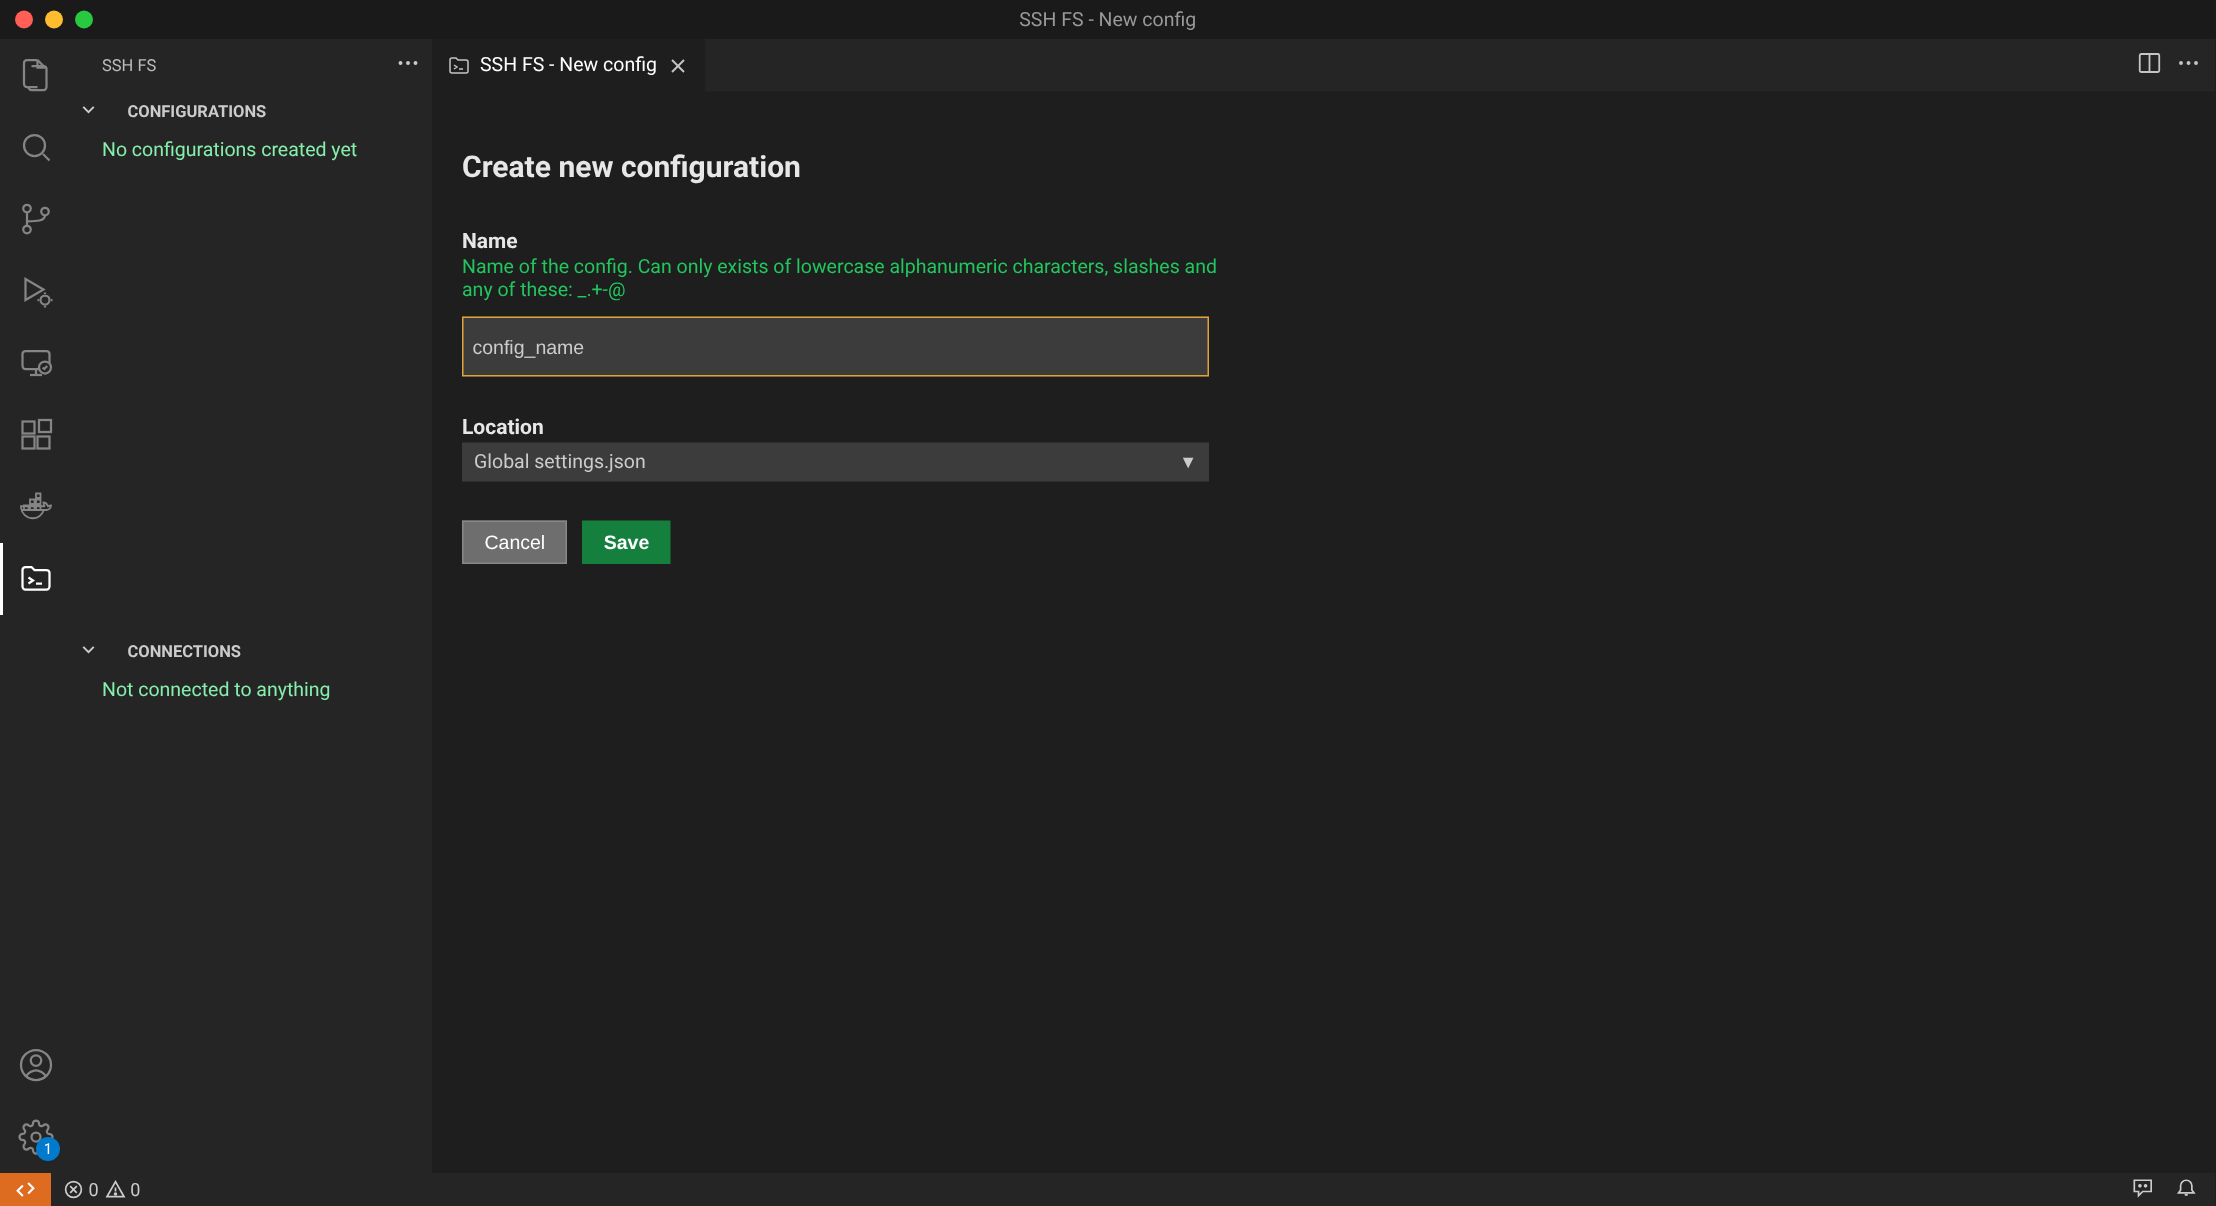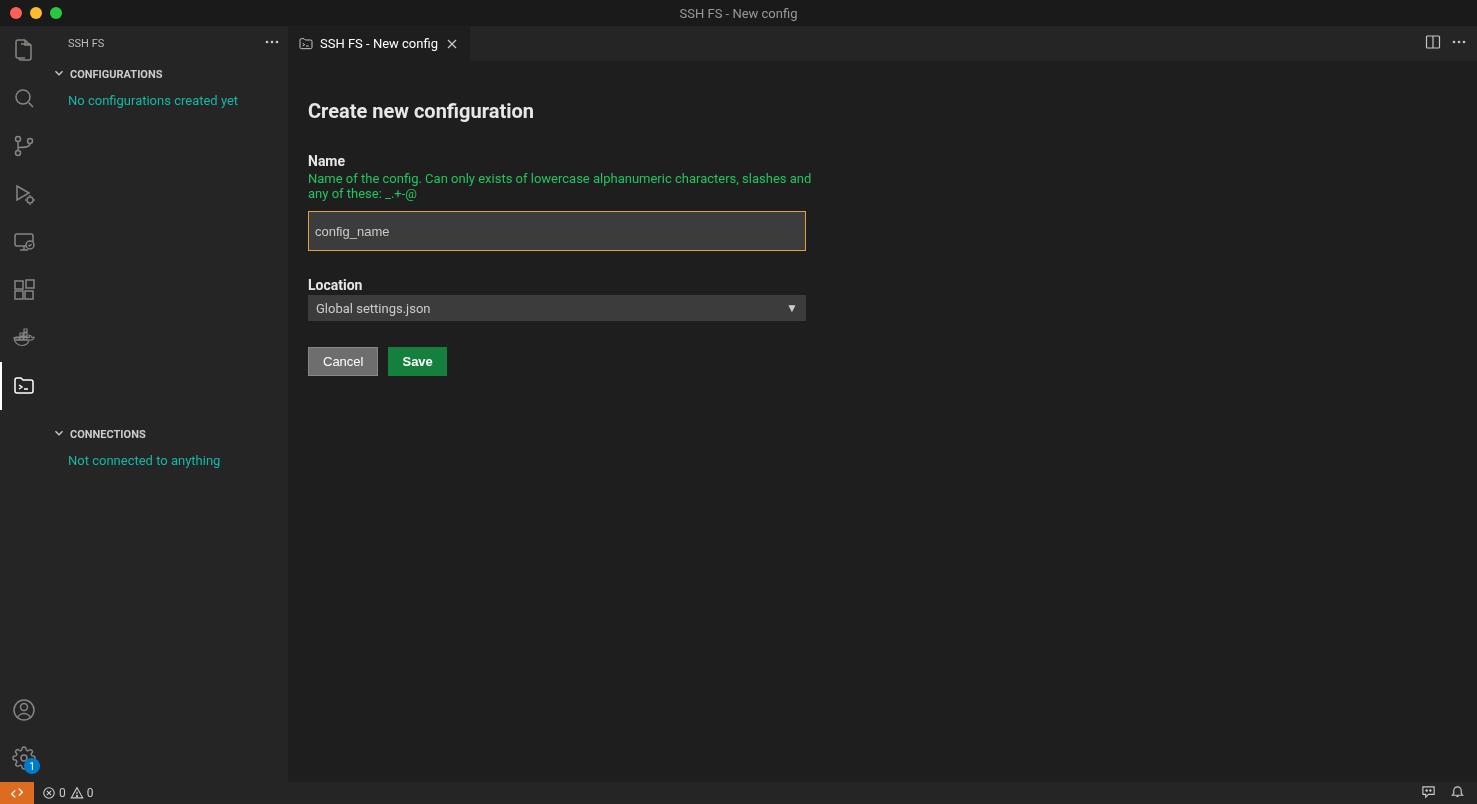--- a/index.html
+++ b/index.html
@@ -114,35 +114,35 @@
     justify-content: space-between;
     padding: 0 8px 0 20px;
     color: #bbbbbb;
     font-size: 11px;
     text-align: right;
   }
   .more-dots { color:#cccccc; font-size:14px; letter-spacing:1px; }
   .section-header {
     display: flex;
     align-items: center;
-    gap: 4px;
+    gap: 19px;
     padding: 2px 4px;
     font-size: 11px;
     font-weight: 700;
     color: #cccccc;
     height: 22px;
     background: #252526;
   }
   .chevron {
     display:inline-block;
     transition: transform .1s;
   }
   .sidebar-body {
     padding: 6px 6px 6px 20px;
-    color: #14b8a6;
+    color: #86efac;
     font-size: 13px;
   }
   .section-block { display:flex; flex-direction:column; }
   #configs-block { flex: 0 0 auto; height: 360px; }
   #connections-block { flex: 1 1 auto; }
 
   
   .editor-area {
     flex: 1;
     background: #1e1e1e;

